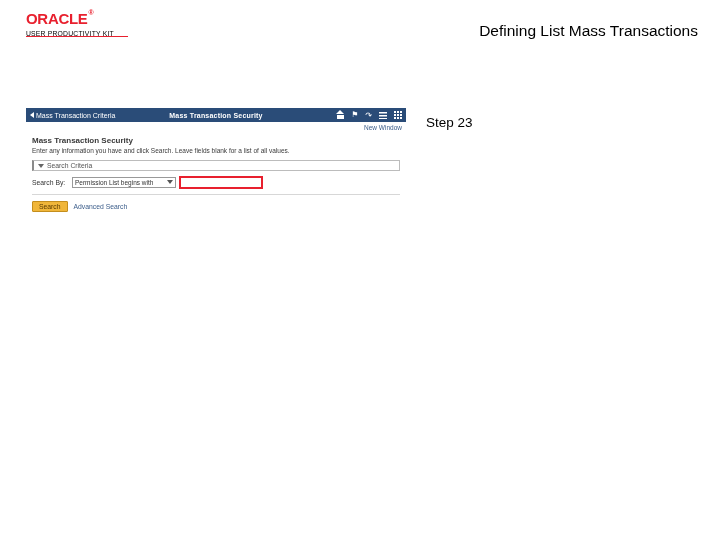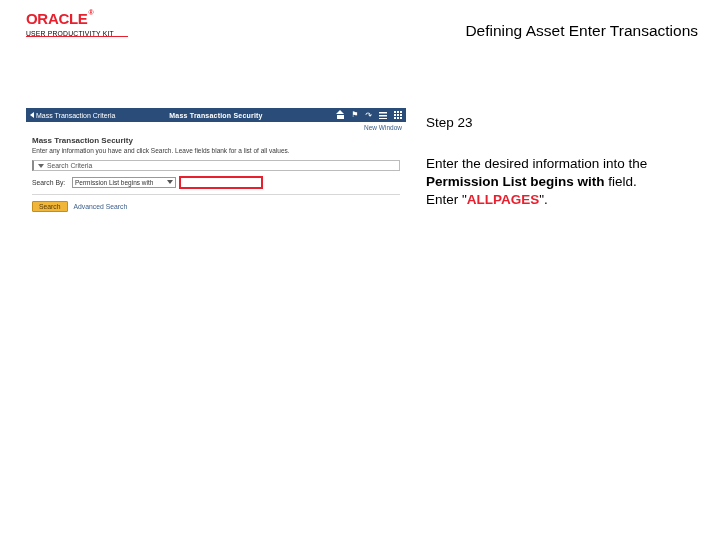--- a/index.html
+++ b/index.html
@@ -89,28 +89,24 @@
 <div class="page">
 
   <div class="logo">
     <span class="logo-oracle">
       <span>ORACLE</span><sup>®</sup>
     </span>
     <span class="logo-upk">USER PRODUCTIVITY KIT</span>
   </div>
   <div class="logo-rule"></div>
 
-  <div class="doc-title">Defining Asset Enter Transactions</div>
+  <div class="doc-title">Defining List Mass Transactions</div>
 
   <div class="step-label">Step 23</div>
 
-  <div class="instr">
-    <span>Enter the desired information into the </span><b>Permission List begins with</b><span> field.</span><br>
-    <span>Enter "</span><span class="allpages">ALLPAGES</span><span>".</span>
-  </div>
 
   <div class="shot">
     <div class="shot-hdr">
       <div class="back">
         <span class="chev"></span>
         <span>Mass Transaction Criteria</span>
       </div>
       <div class="htitle">Mass Transaction Security</div>
       <div class="icons">
         <span class="icon-home"></span>

